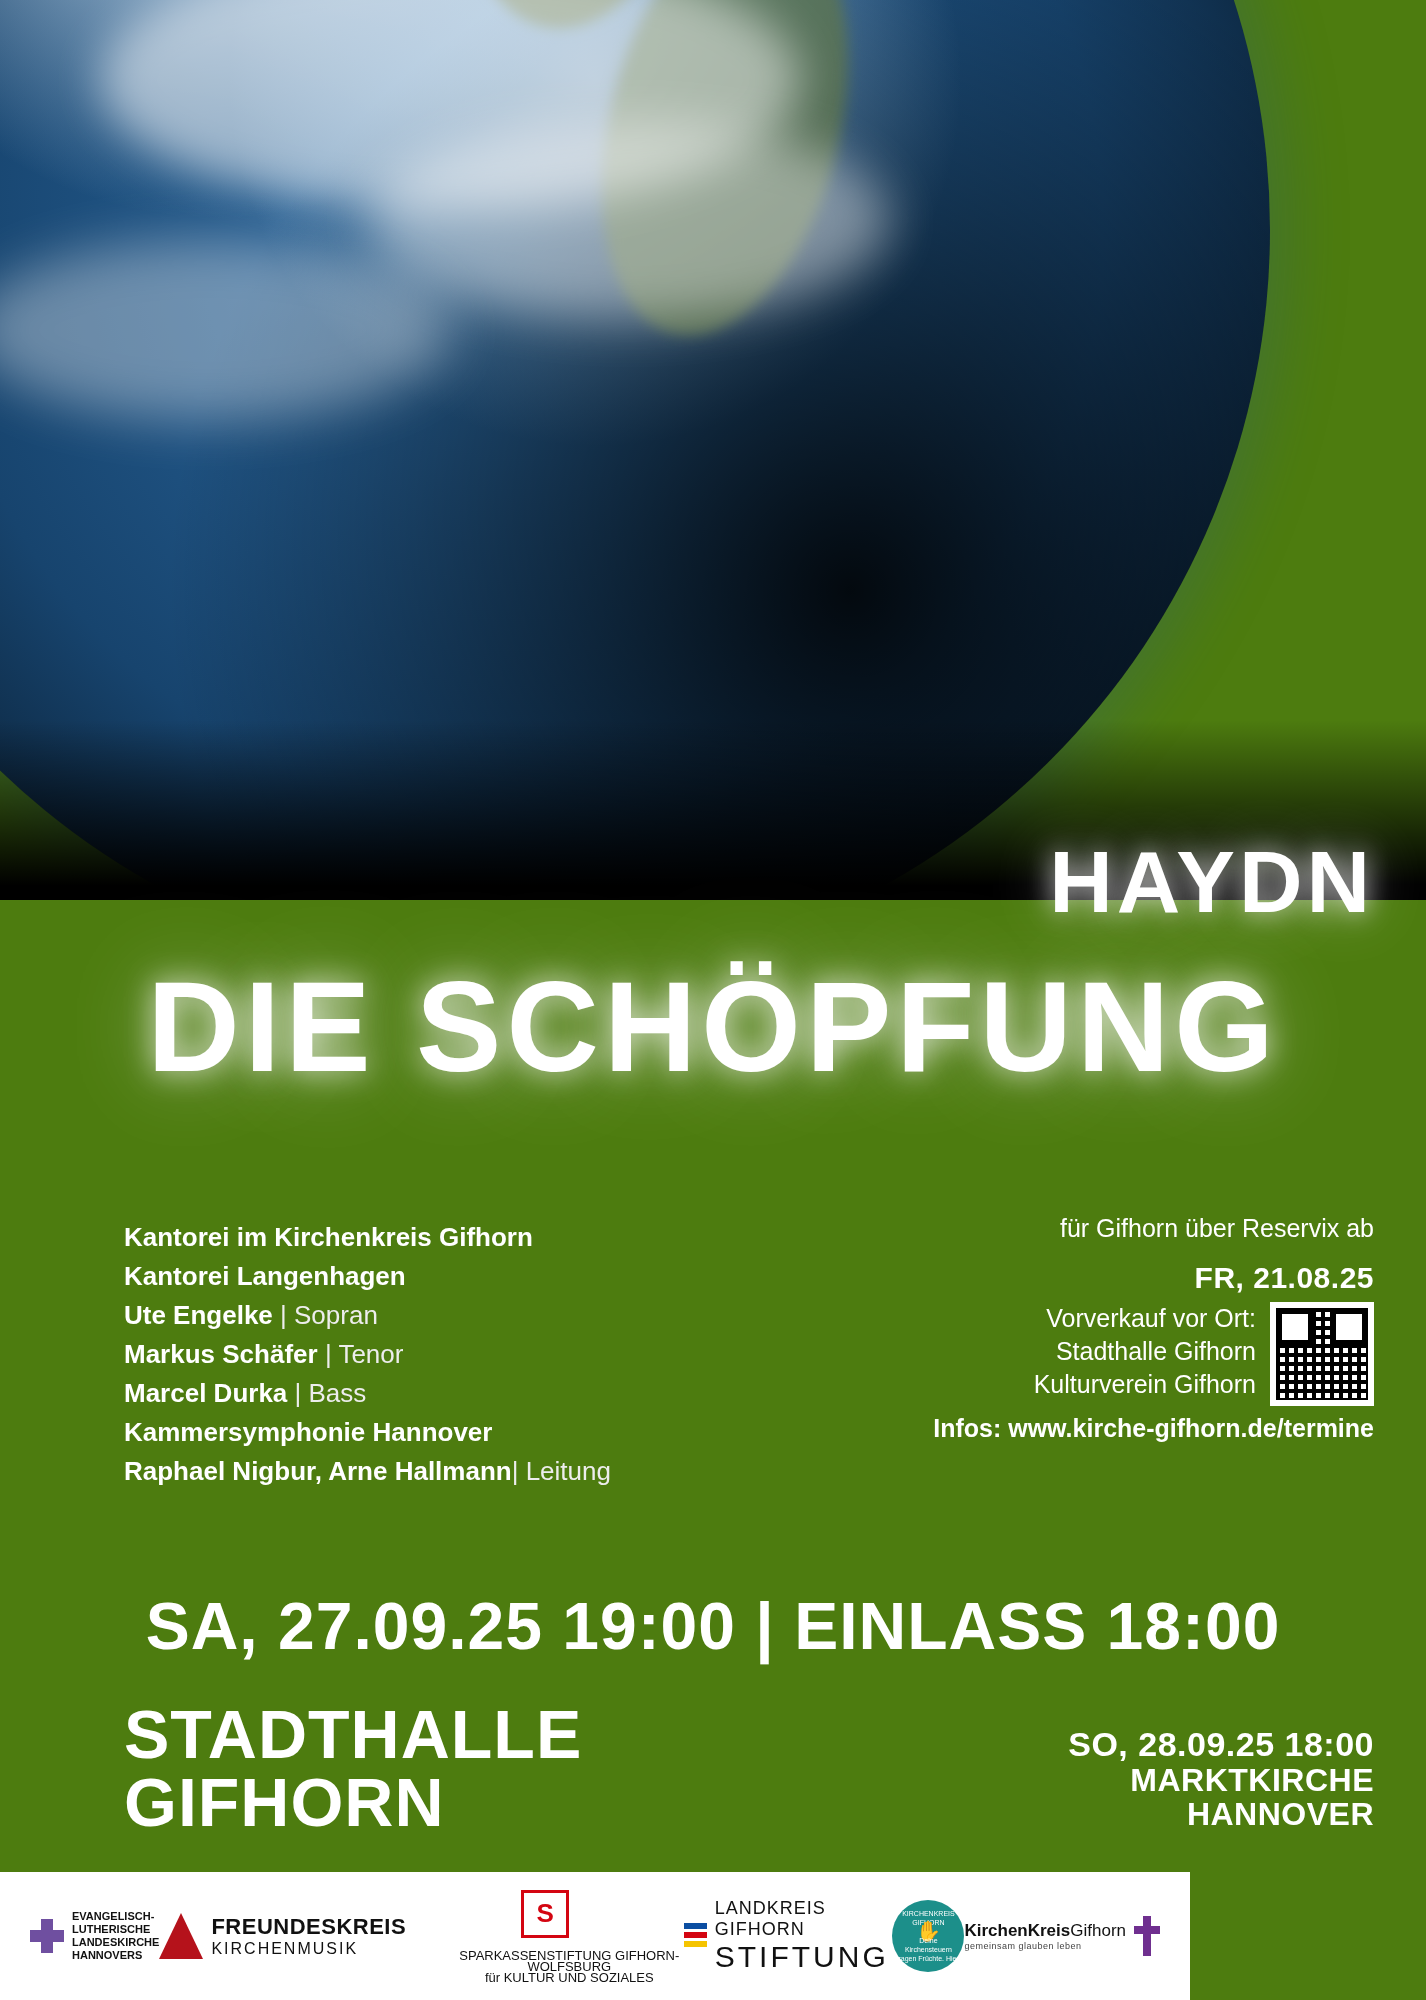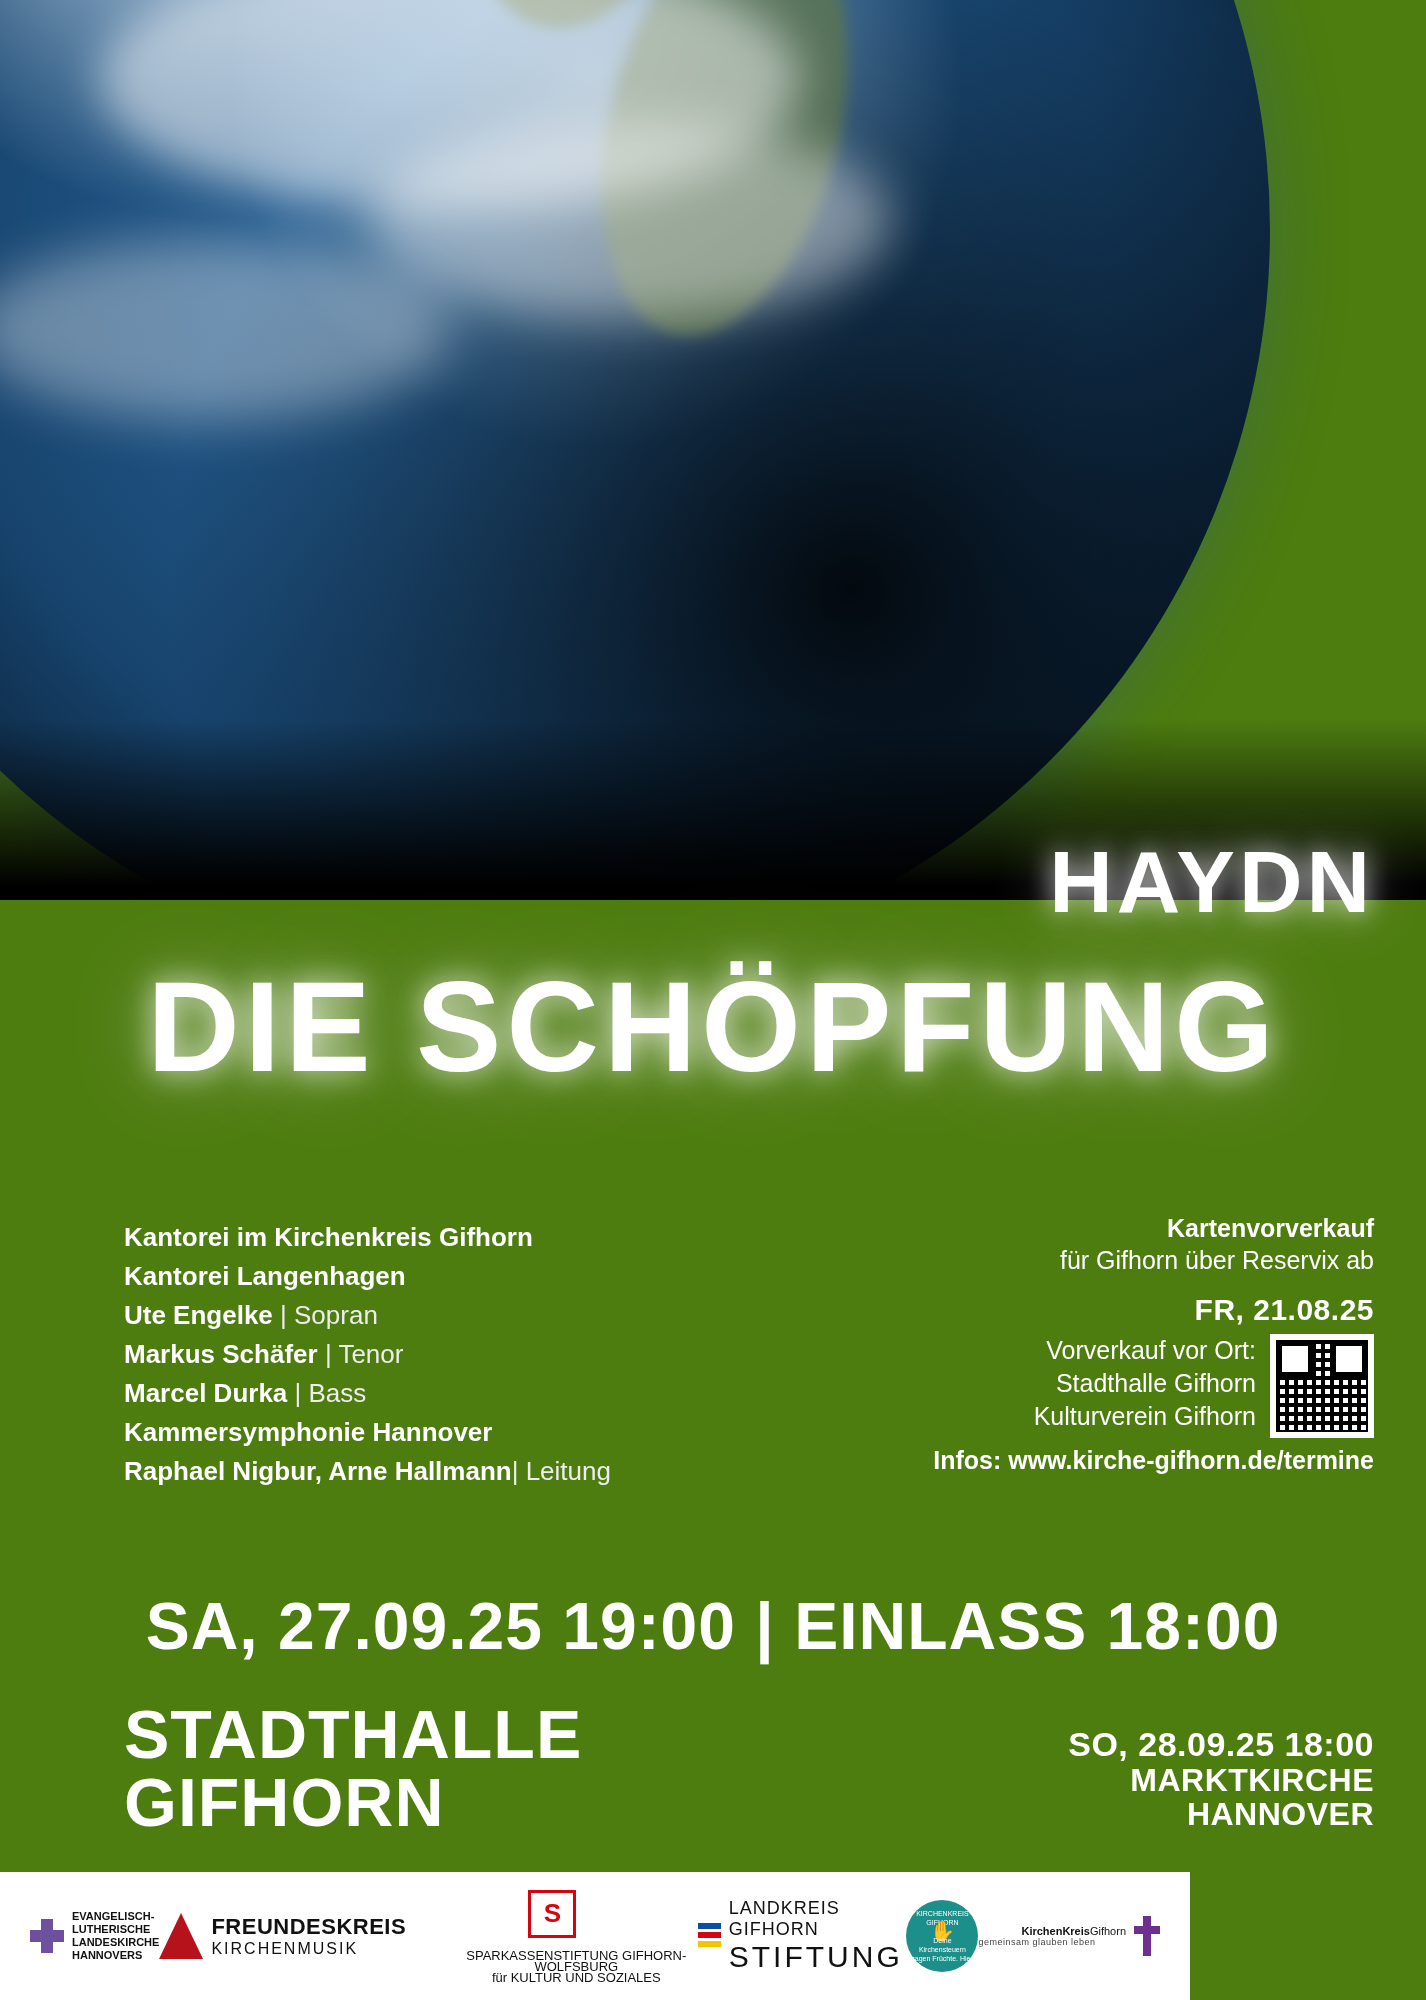--- a/index.html
+++ b/index.html
@@ -252,21 +252,21 @@
   .l-lk .b3 { background: #f5c400; }
   .l-lk .t1 { font-size: 18px; font-weight: 400; color: #111; letter-spacing: 1px; }
   .l-lk .t2 { font-size: 30px; font-weight: 400; color: #111; letter-spacing: 3px; }
   .l-kt .circle {
     width: 72px; height: 72px; border-radius: 50%;
     background: #1c8f8a; color: #fff;
     display: flex; flex-direction: column; align-items: center; justify-content: center;
     font-size: 7px; text-align: center; line-height: 9px; padding: 4px; box-sizing: border-box;
   }
   .l-kt .circle .big { font-size: 20px; }
-  .l-kk .t1 { font-size: 11px; font-weight: 400; color: #111; padding-left: 43px; }
+  .l-kk .t1 { font-size: 17px; font-weight: 400; color: #111; }
   .l-kk .t1 b { font-weight: 700; }
   .l-kk .t2 { font-size: 9px; color: #444; letter-spacing: 0.5px; }
   .l-kk .cross {
     width: 26px; height: 40px;
     background:
       linear-gradient(#6f2f8f,#6f2f8f) center/8px 40px no-repeat,
       linear-gradient(#6f2f8f,#6f2f8f) center top 10px/26px 8px no-repeat;
   }
 </style>
 </head>
@@ -308,21 +308,20 @@
     </div>
     <div class="credit-line">
       <span class="nm">Kammersymphonie Hannover</span><span class="role"></span>
     </div>
     <div class="credit-line">
       <span class="nm">Raphael Nigbur, Arne Hallmann</span><span class="role">| Leitung</span>
     </div>
   </div>
 
   <div class="tickets">
-    <div class="tk-head">Kartenvorverkauf</div>
     <div class="tk-sub">für Gifhorn über Reservix ab</div>
     <div class="tk-date">FR, 21.08.25</div>
     <div class="tk-row">
       <div class="tk-row-text">
         <div class="tk-line">Vorverkauf vor Ort:</div>
         <div class="tk-line">Stadthalle Gifhorn</div>
         <div class="tk-line">Kulturverein Gifhorn</div>
       </div>
       <div class="qr">
         <div class="qr-inner"></div>

